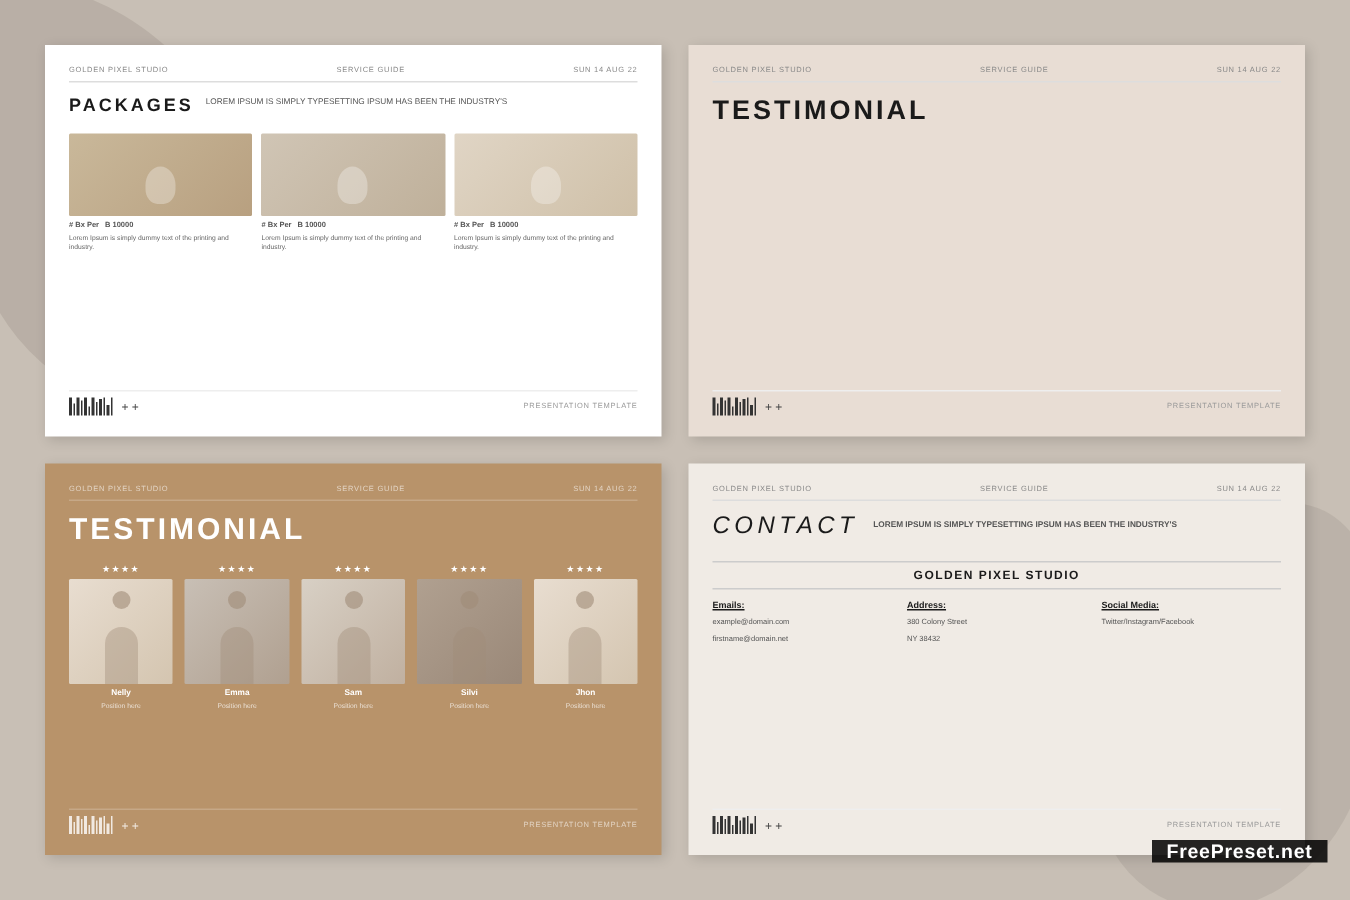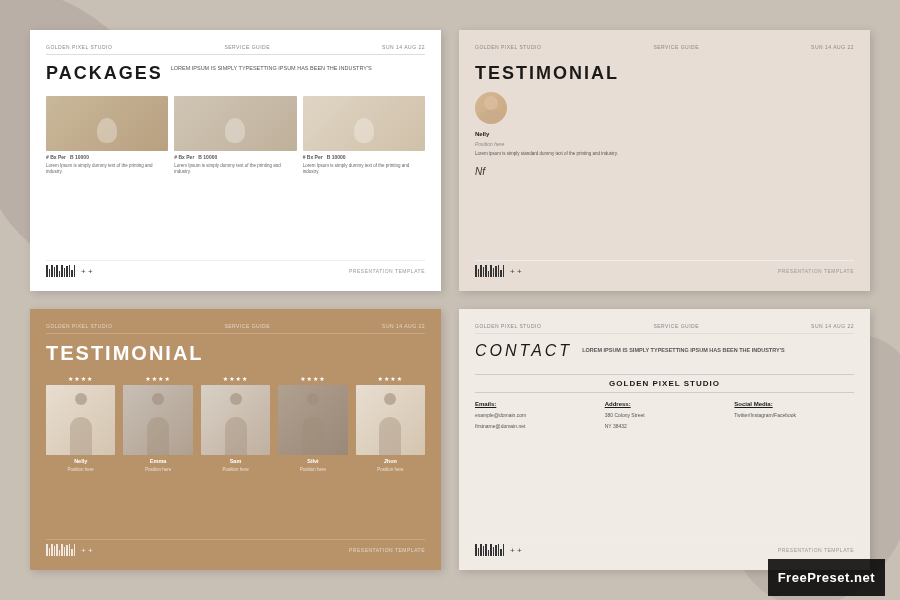--- a/index.html
+++ b/index.html
@@ -64,21 +64,21 @@
       margin-bottom: 8px;
       border-bottom: 0.5px solid #ddd;
       padding-bottom: 4px;
     }
 
     
     .slide-packages {
       background: #fff;
     }
     .slide-packages .slide-title {
-      font-size: 18px;
+      font-size: 12px;
       font-weight: 900;
       letter-spacing: 2px;
       text-transform: uppercase;
       color: #1a1a1a;
       margin-bottom: 6px;
     }
     .packages-top {
       display: flex;
       gap: 8px;
       margin-bottom: 6px;
@@ -487,29 +487,20 @@
 <div class="slide slide-testimonial-top">
   <div class="slide-header">
     <span>GOLDEN PIXEL STUDIO</span>
     <span>SERVICE GUIDE</span>
     <span>SUN 14 AUG 22</span>
   </div>
 
   <div class="slide-title">TESTIMONIAL</div>
 
   <div class="testimonial-cards">
-    <div class="test-card">
-      <div class="test-avatar avatar-1">
-        <div class="avatar-face"></div>
-      </div>
-      <div class="test-name">Nelly</div>
-      <div class="test-position">Position here</div>
-      <div class="test-text">Lorem ipsum is simply standard dummy text of the printing and industry.</div>
-      <div class="test-signature">Nf</div>
-    </div>
   </div>
 
   <div class="slide-footer">
     <div class="barcode">
       <div class="barcode-lines">
         <span style="height:12px"></span>
           <span style="height:8px"></span>
           <span style="height:12px"></span>
         <span style="height:10px"></span>
           <span style="height:12px"></span>
@@ -649,23 +640,23 @@
           <span style="height:12px"></span>
       </div>
       <span class="barcode-plus">+ +</span>
     </div>
     <div class="footer-label">PRESENTATION TEMPLATE</div>
   </div>
 </div>
 
 <div style="
   position: fixed;
-  bottom: 4px;
+  bottom: 25px;
   right: 15px;
   background: rgba(0,0,0,0.85);
   color: #fff;
   font-size: 13px;
   font-weight: bold;
-  padding: 11px 10px;
+  padding: 0 10px;
   z-index: 999;
   letter-spacing: 0.5px;
   font-family: Arial, sans-serif;
 ">FreePreset.net</div>
 
 </body></html>

